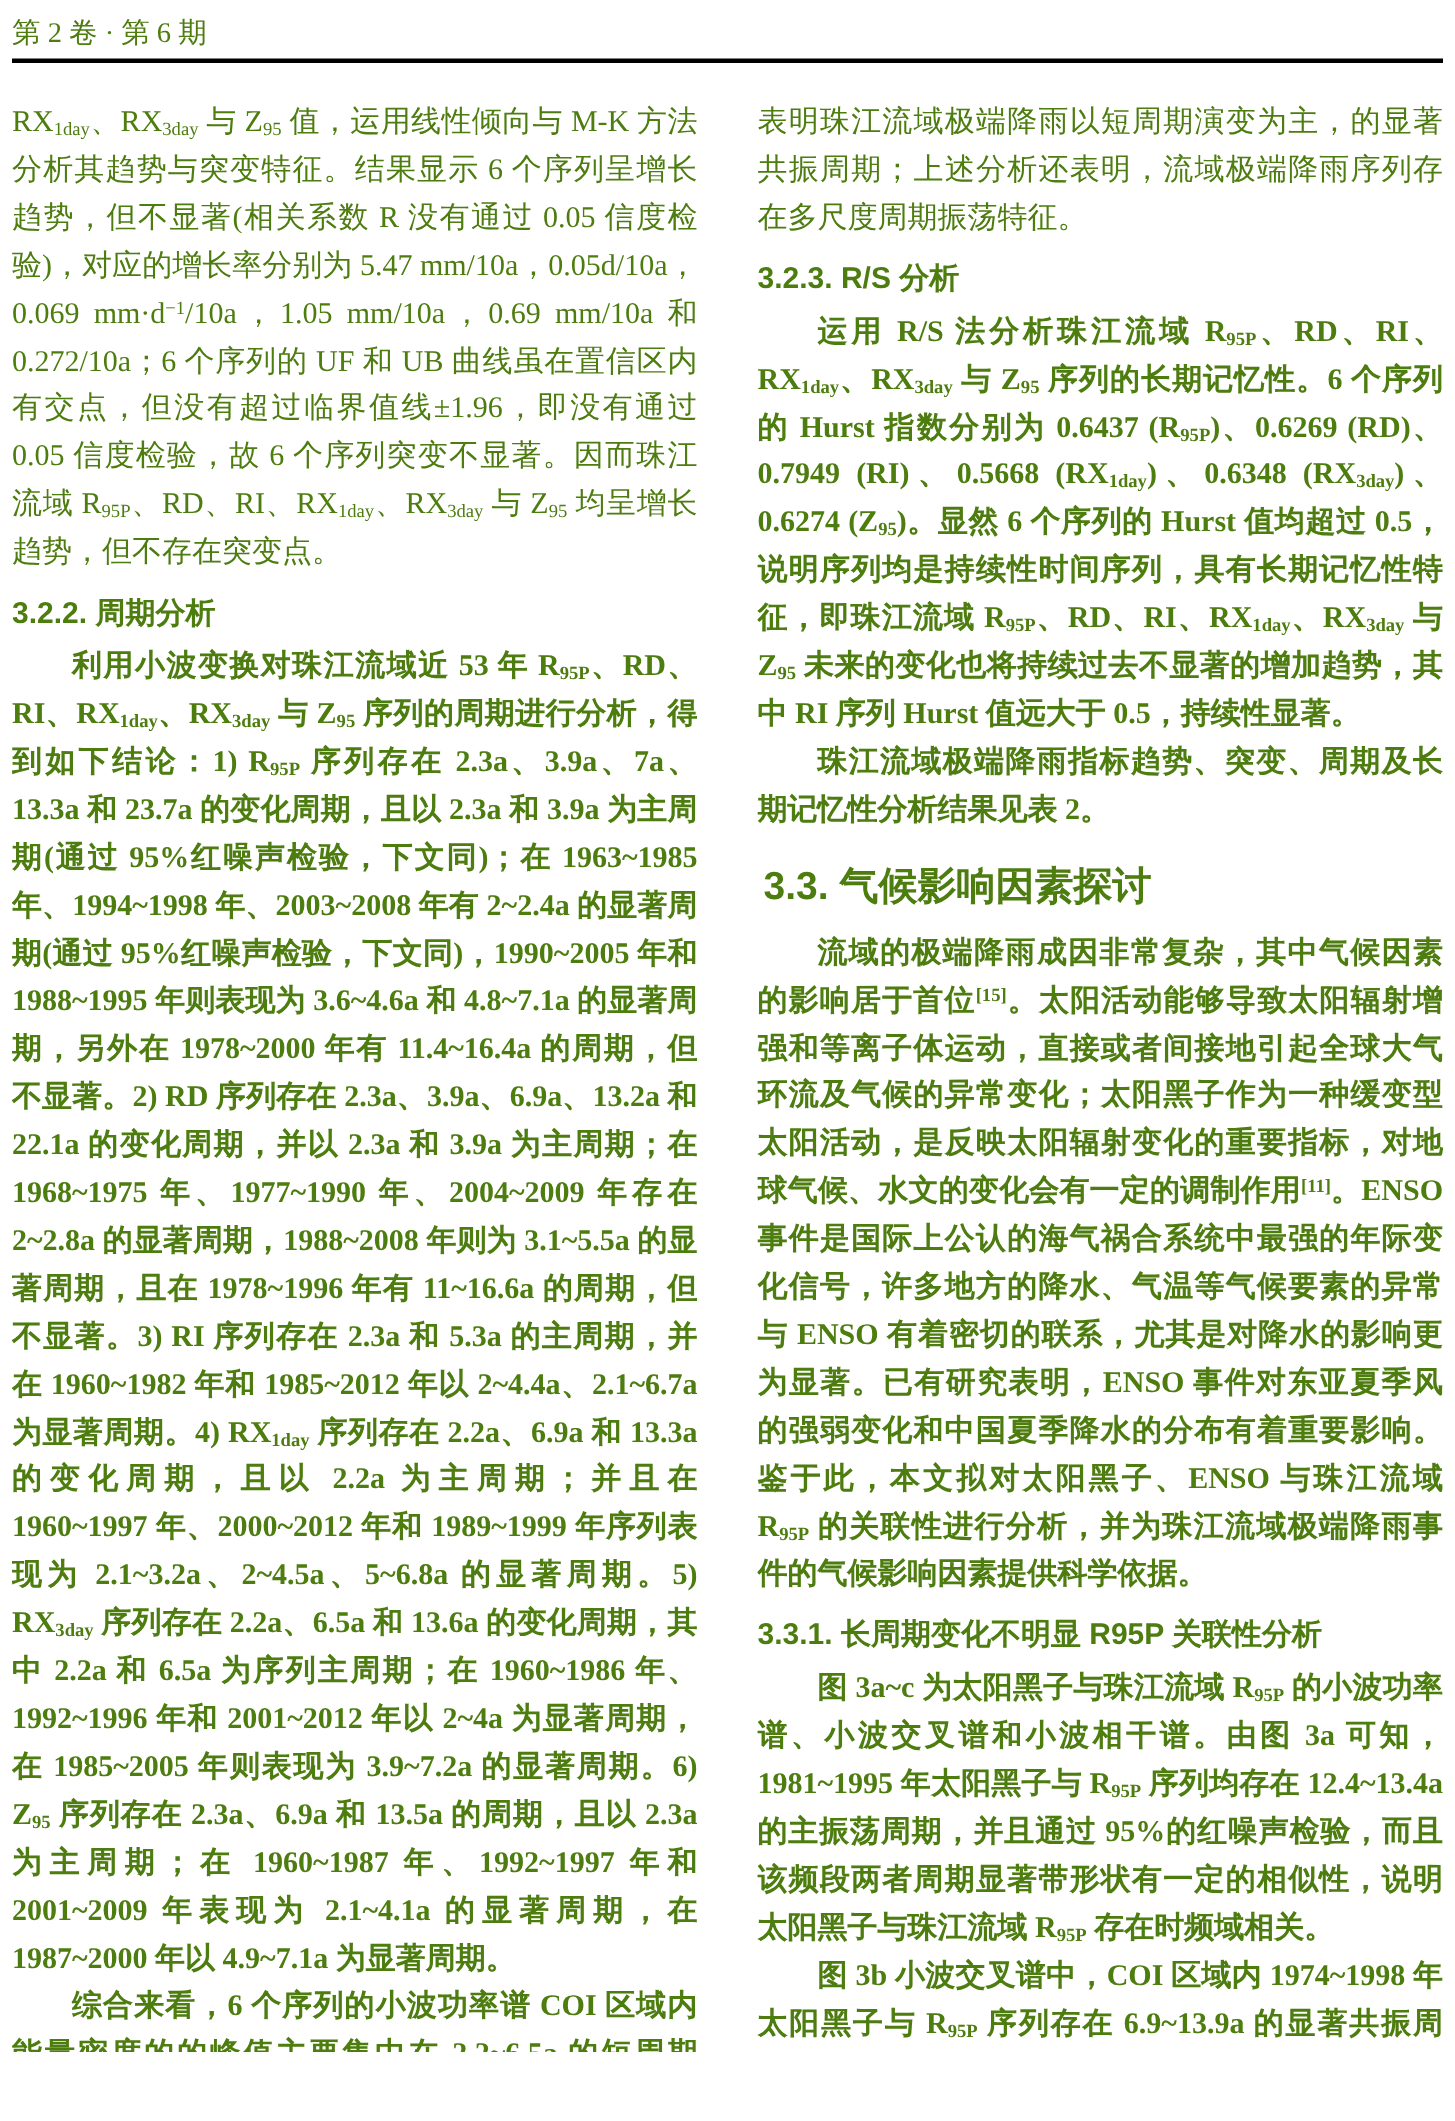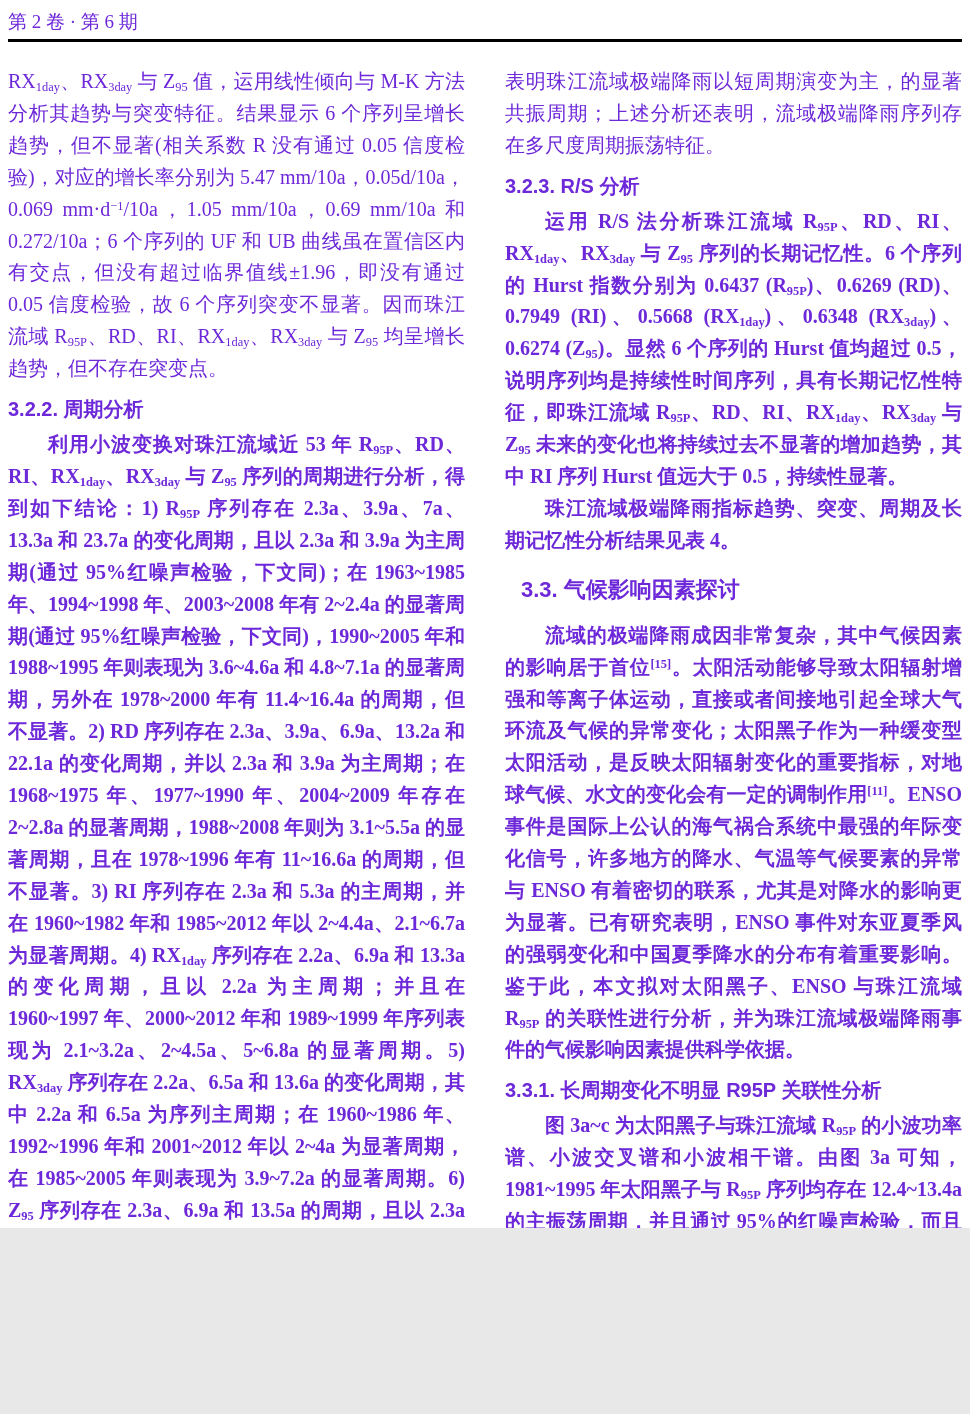--- a/index.html
+++ b/index.html
@@ -1,21 +1,21 @@
 <!DOCTYPE html>
 <html><head>
 <meta charset="utf-8">
 <style>
   html,body{margin:0;padding:0;background:#e8e8e8;}
   .page{
     position:relative;
-    width:970px;height:1228px;
+    width:970px;height:1414px;
     margin:0 auto;
     background:#ffffff;
-    color:#6d28d9;
+    color:#4d7c0f;
     font-family:"Liberation Serif","DejaVu Serif",serif;
     overflow:hidden;
   }
   
   .header{
     position:absolute;top:9px;left:8px;right:8px;height:28px;
   }
   .header-issue{
     position:absolute;left:0;top:0;
     font-size:19px;white-space:nowrap;
@@ -39,22 +39,22 @@
   .col-right{left:505px;}
   .para{margin:0;}
   .para.indent{text-indent:2em;font-weight:bold;}
   .h-sub{
     font-family:"Liberation Sans","DejaVu Sans",sans-serif;
     font-size:20px;font-weight:bold;
     margin:9px 0 5px 0;line-height:30px;text-align:left;
   }
   .h-main{
     font-family:"Liberation Sans","DejaVu Sans",sans-serif;
-    font-size:22px;font-weight:bold;
-    margin:17px 0 14px 16px;line-height:32px;text-align:left;
+    font-size:26px;font-weight:bold;
+    margin:17px 0 14px 4px;line-height:32px;text-align:left;
   }
   sub,sup{font-size:0.62em;line-height:0;}
   sub{vertical-align:-0.22em;}
   sup{vertical-align:0.45em;}
   
   .footer{
     position:absolute;left:8px;right:8px;top:1381px;
     display:flex;justify-content:space-between;
     font-size:19px;
   }
@@ -73,21 +73,21 @@
       <p class="para">RX<sub>1day</sub>、RX<sub>3day</sub> 与 Z<sub>95</sub> 值，运用线性倾向与 M-K 方法分析其趋势与突变特征。结果显示 6 个序列呈增长趋势，但不显著(相关系数 R 没有通过 0.05 信度检验)，对应的增长率分别为 5.47 mm/10a，0.05d/10a，0.069 mm·d<sup>−1</sup>/10a，1.05 mm/10a，0.69 mm/10a 和 0.272/10a；6 个序列的 UF 和 UB 曲线虽在置信区内有交点，但没有超过临界值线±1.96，即没有通过 0.05 信度检验，故 6 个序列突变不显著。因而珠江流域 R<sub>95P</sub>、RD、RI、RX<sub>1day</sub>、RX<sub>3day</sub> 与 Z<sub>95</sub> 均呈增长趋势，但不存在突变点。</p>
       <h3 class="h-sub">3.2.2. 周期分析</h3>
       <p class="para indent">利用小波变换对珠江流域近 53 年 R<sub>95P</sub>、RD、RI、RX<sub>1day</sub>、RX<sub>3day</sub> 与 Z<sub>95</sub> 序列的周期进行分析，得到如下结论：1) R<sub>95P</sub> 序列存在 2.3a、3.9a、7a、13.3a 和 23.7a 的变化周期，且以 2.3a 和 3.9a 为主周期(通过 95%红噪声检验，下文同)；在 1963~1985 年、1994~1998 年、2003~2008 年有 2~2.4a 的显著周期(通过 95%红噪声检验，下文同)，1990~2005 年和 1988~1995 年则表现为 3.6~4.6a 和 4.8~7.1a 的显著周期，另外在 1978~2000 年有 11.4~16.4a 的周期，但不显著。2) RD 序列存在 2.3a、3.9a、6.9a、13.2a 和 22.1a 的变化周期，并以 2.3a 和 3.9a 为主周期；在 1968~1975 年、1977~1990 年、2004~2009 年存在 2~2.8a 的显著周期，1988~2008 年则为 3.1~5.5a 的显著周期，且在 1978~1996 年有 11~16.6a 的周期，但不显著。3) RI 序列存在 2.3a 和 5.3a 的主周期，并在 1960~1982 年和 1985~2012 年以 2~4.4a、2.1~6.7a 为显著周期。4) RX<sub>1day</sub> 序列存在 2.2a、6.9a 和 13.3a 的变化周期，且以 2.2a 为主周期；并且在 1960~1997 年、2000~2012 年和 1989~1999 年序列表现为 2.1~3.2a、2~4.5a、5~6.8a 的显著周期。5) RX<sub>3day</sub> 序列存在 2.2a、6.5a 和 13.6a 的变化周期，其中 2.2a 和 6.5a 为序列主周期；在 1960~1986 年、1992~1996 年和 2001~2012 年以 2~4a 为显著周期，在 1985~2005 年则表现为 3.9~7.2a 的显著周期。6) Z<sub>95</sub> 序列存在 2.3a、6.9a 和 13.5a 的周期，且以 2.3a 为主周期；在 1960~1987 年、1992~1997 年和 2001~2009 年表现为 2.1~4.1a 的显著周期，在 1987~2000 年以 4.9~7.1a 为显著周期。</p>
       <p class="para indent">综合来看，6 个序列的小波功率谱 COI 区域内能量密度的的峰值主要集中在 2.2~6.5a 的短周期内，这</p>
     </div>
 
   <div class="col col-right" id="col-right">
       <p class="para">表明珠江流域极端降雨以短周期演变为主，的显著共振周期；上述分析还表明，流域极端降雨序列存在多尺度周期振荡特征。</p>
       <h3 class="h-sub">3.2.3. R/S 分析</h3>
       <p class="para indent">运用 R/S 法分析珠江流域 R<sub>95P</sub>、RD、RI、RX<sub>1day</sub>、RX<sub>3day</sub> 与 Z<sub>95</sub> 序列的长期记忆性。6 个序列的 Hurst 指数分别为 0.6437 (R<sub>95P</sub>)、0.6269 (RD)、0.7949 (RI)、0.5668 (RX<sub>1day</sub>)、0.6348 (RX<sub>3day</sub>)、0.6274 (Z<sub>95</sub>)。显然 6 个序列的 Hurst 值均超过 0.5，说明序列均是持续性时间序列，具有长期记忆性特征，即珠江流域 R<sub>95P</sub>、RD、RI、RX<sub>1day</sub>、RX<sub>3day</sub> 与 Z<sub>95</sub> 未来的变化也将持续过去不显著的增加趋势，其中 RI 序列 Hurst 值远大于 0.5，持续性显著。</p>
-      <p class="para indent">珠江流域极端降雨指标趋势、突变、周期及长期记忆性分析结果见表 4。</p>
+      <p class="para indent">珠江流域极端降雨指标趋势、突变、周期及长期记忆性分析结果见表 2。</p>
       <h2 class="h-main">3.3. 气候影响因素探讨</h2>
       <p class="para indent">流域的极端降雨成因非常复杂，其中气候因素的影响居于首位<sup>[15]</sup>。太阳活动能够导致太阳辐射增强和等离子体运动，直接或者间接地引起全球大气环流及气候的异常变化；太阳黑子作为一种缓变型太阳活动，是反映太阳辐射变化的重要指标，对地球气候、水文的变化会有一定的调制作用<sup>[11]</sup>。ENSO 事件是国际上公认的海气祸合系统中最强的年际变化信号，许多地方的降水、气温等气候要素的异常与 ENSO 有着密切的联系，尤其是对降水的影响更为显著。已有研究表明，ENSO 事件对东亚夏季风的强弱变化和中国夏季降水的分布有着重要影响。鉴于此，本文拟对太阳黑子、ENSO 与珠江流域 R<sub>95P</sub> 的关联性进行分析，并为珠江流域极端降雨事件的气候影响因素提供科学依据。</p>
       <h3 class="h-sub">3.3.1. 长周期变化不明显 R95P 关联性分析</h3>
       <p class="para indent">图 3a~c 为太阳黑子与珠江流域 R<sub>95P</sub> 的小波功率谱、小波交叉谱和小波相干谱。由图 3a 可知，1981~1995 年太阳黑子与 R<sub>95P</sub> 序列均存在 12.4~13.4a 的主振荡周期，并且通过 95%的红噪声检验，而且该频段两者周期显著带形状有一定的相似性，说明太阳黑子与珠江流域 R<sub>95P</sub> 存在时频域相关。</p>
       <p class="para indent">图 3b 小波交叉谱中，COI 区域内 1974~1998 年太阳黑子与 R<sub>95P</sub> 序列存在 6.9~13.9a 的显著共振周期，</p>
     </div>
 
 
 </div>
 

